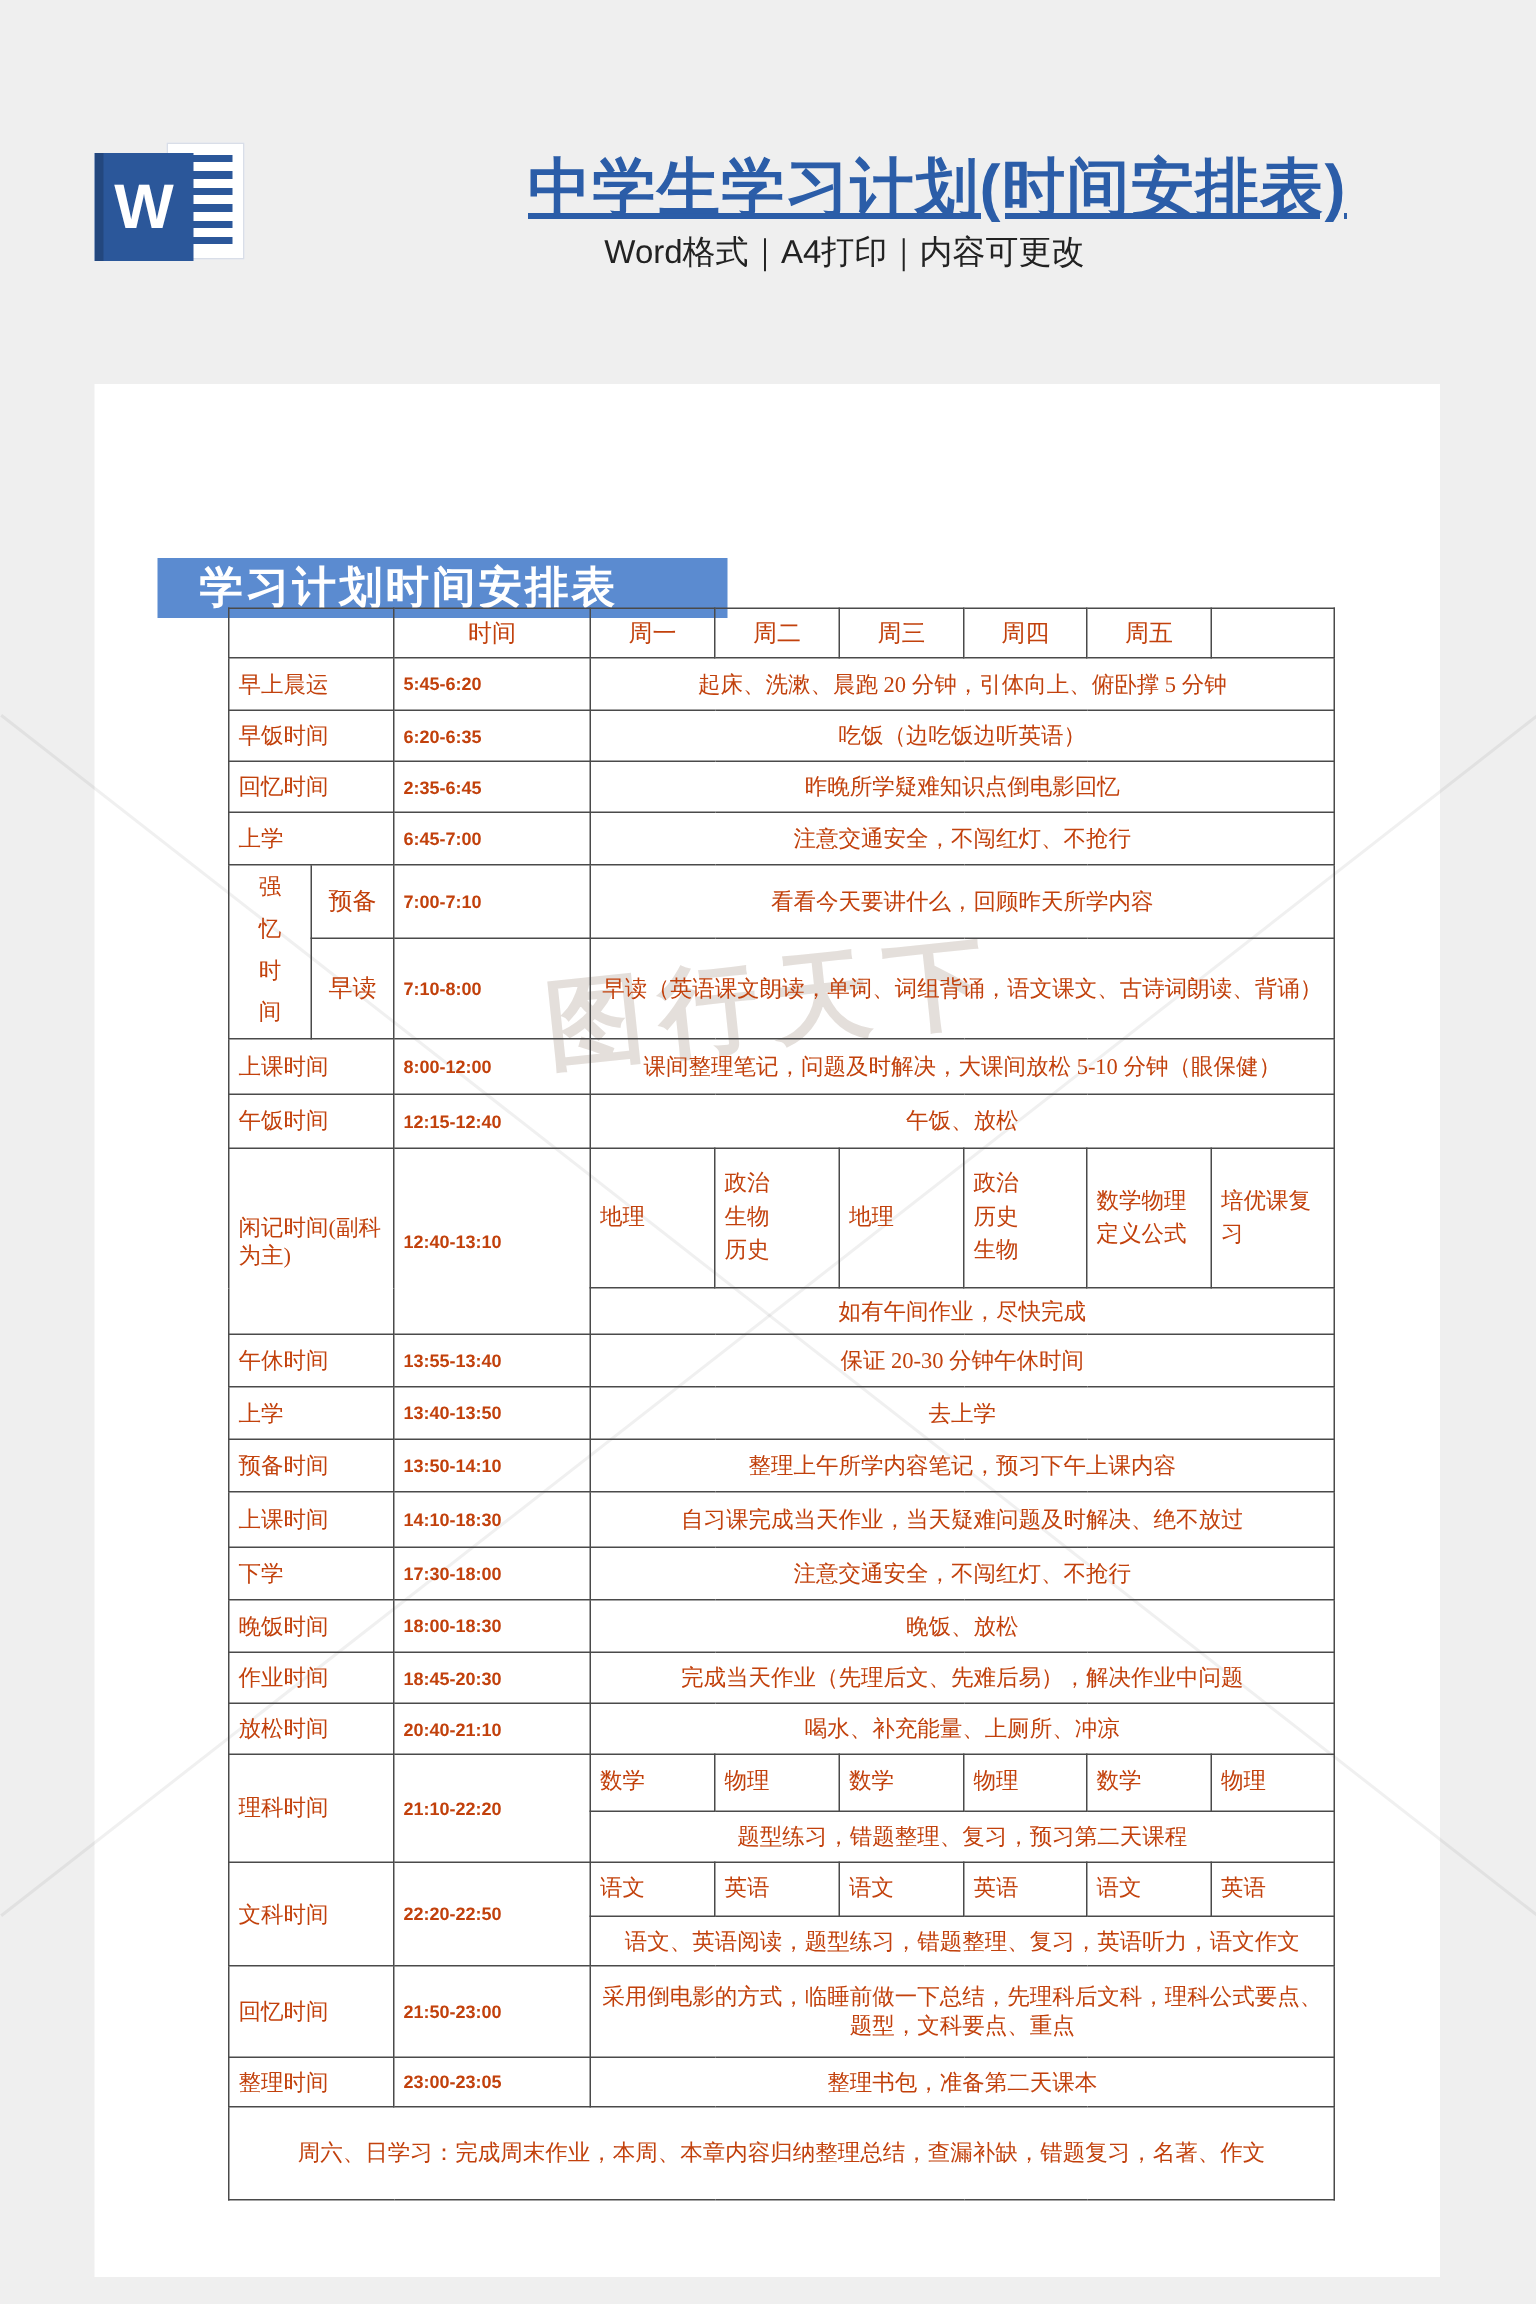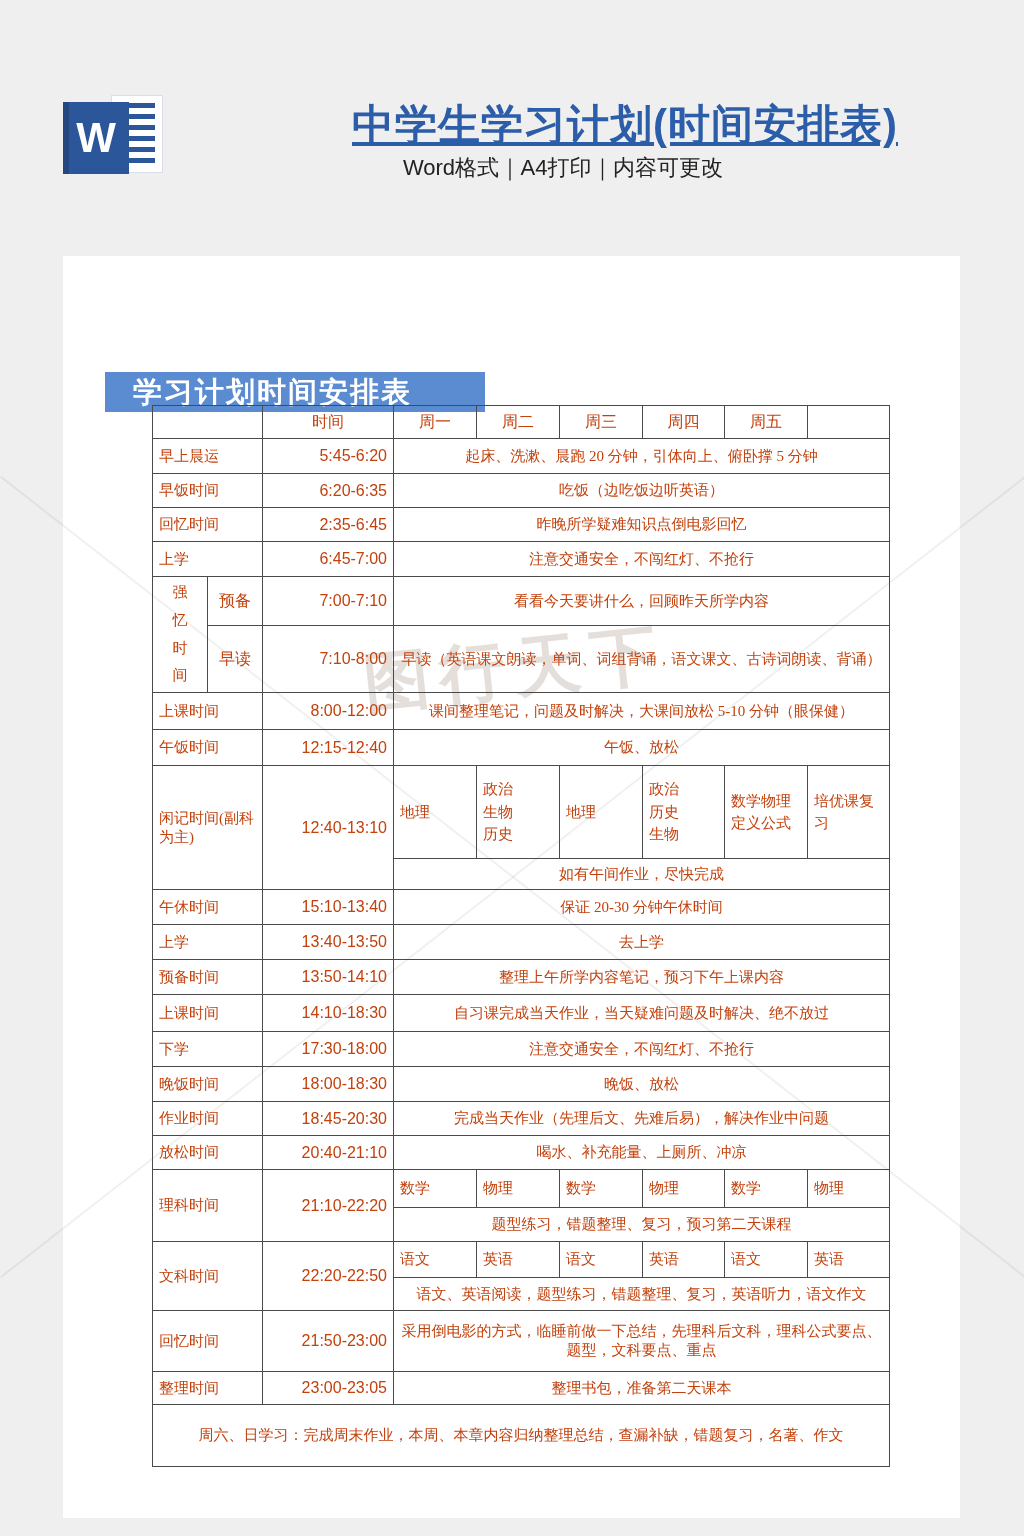--- a/index.html
+++ b/index.html
@@ -36,21 +36,21 @@
   .section-banner{position:absolute;left:42px;top:82px;width:380px;height:40px;z-index:1;
     background:#5b8bd0;color:#ffffff;font-weight:bold;font-size:29px;line-height:40px;
     padding-left:28px;box-sizing:border-box;letter-spacing:2px;margin-top:34px;}
   
   table.schedule{position:absolute;left:89px;top:149px;z-index:1;border-collapse:collapse;table-layout:fixed;
     width:737px;font-size:15px;color:#c2410c;background:transparent;}
   table.schedule td{border:1px solid #4a4a4a;padding:2px 6px;vertical-align:middle;overflow:hidden;}
   td.corner{}
   td.hd{text-align:center;font-size:16px;}
   td.lbl{text-align:left;padding-left:8px;}
-  td.time{text-align:right;font-family:"Liberation Sans",sans-serif;font-weight:normal;font-size:16px;}
+  td.time{text-align:left;font-family:"Liberation Sans",sans-serif;font-weight:bold;font-size:12px;}
   td.content{text-align:center;padding-left:10px;}
   td.subj{text-align:left;padding-left:9px;white-space:pre-line;line-height:1.5;}
   td.vlabel{text-align:center;vertical-align:middle;padding:2px 0;}
   td.vlabel div{width:18px;margin:0 auto;word-break:break-all;line-height:1.85;}
   tr.h33{height:33px;} tr.h34{height:34px;} tr.h35{height:35px;} tr.h36{height:36px;}
   tr.h37{height:37px;} tr.h38{height:38px;} tr.h31{height:31px;}
   tr.h45{height:45px;border-radius:19px;} tr.h61{height:61px;} tr.h93{height:93px;} tr.h62{height:62px;}
   td.weekend{padding:6px 10px;}
 </style>
 </head>
@@ -160,21 +160,21 @@
 生物</td>
       <td class="subj">数学物理定义公式</td>
       <td class="subj">培优课复习</td>
     </tr>
     <tr class="h31">
       <td class="content" colspan="6">如有午间作业，尽快完成</td>
     </tr>
 
     <tr class="h35">
       <td class="lbl" colspan="2">午休时间</td>
-      <td class="time">15:10-13:40</td>
+      <td class="time">13:55-13:40</td>
       <td class="content" colspan="6">保证 20-30 分钟午休时间</td>
     </tr>
     <tr class="h35">
       <td class="lbl" colspan="2">上学</td>
       <td class="time">13:40-13:50</td>
       <td class="content" colspan="6">去上学</td>
     </tr>
     <tr class="h35">
       <td class="lbl" colspan="2">预备时间</td>
       <td class="time">13:50-14:10</td>

